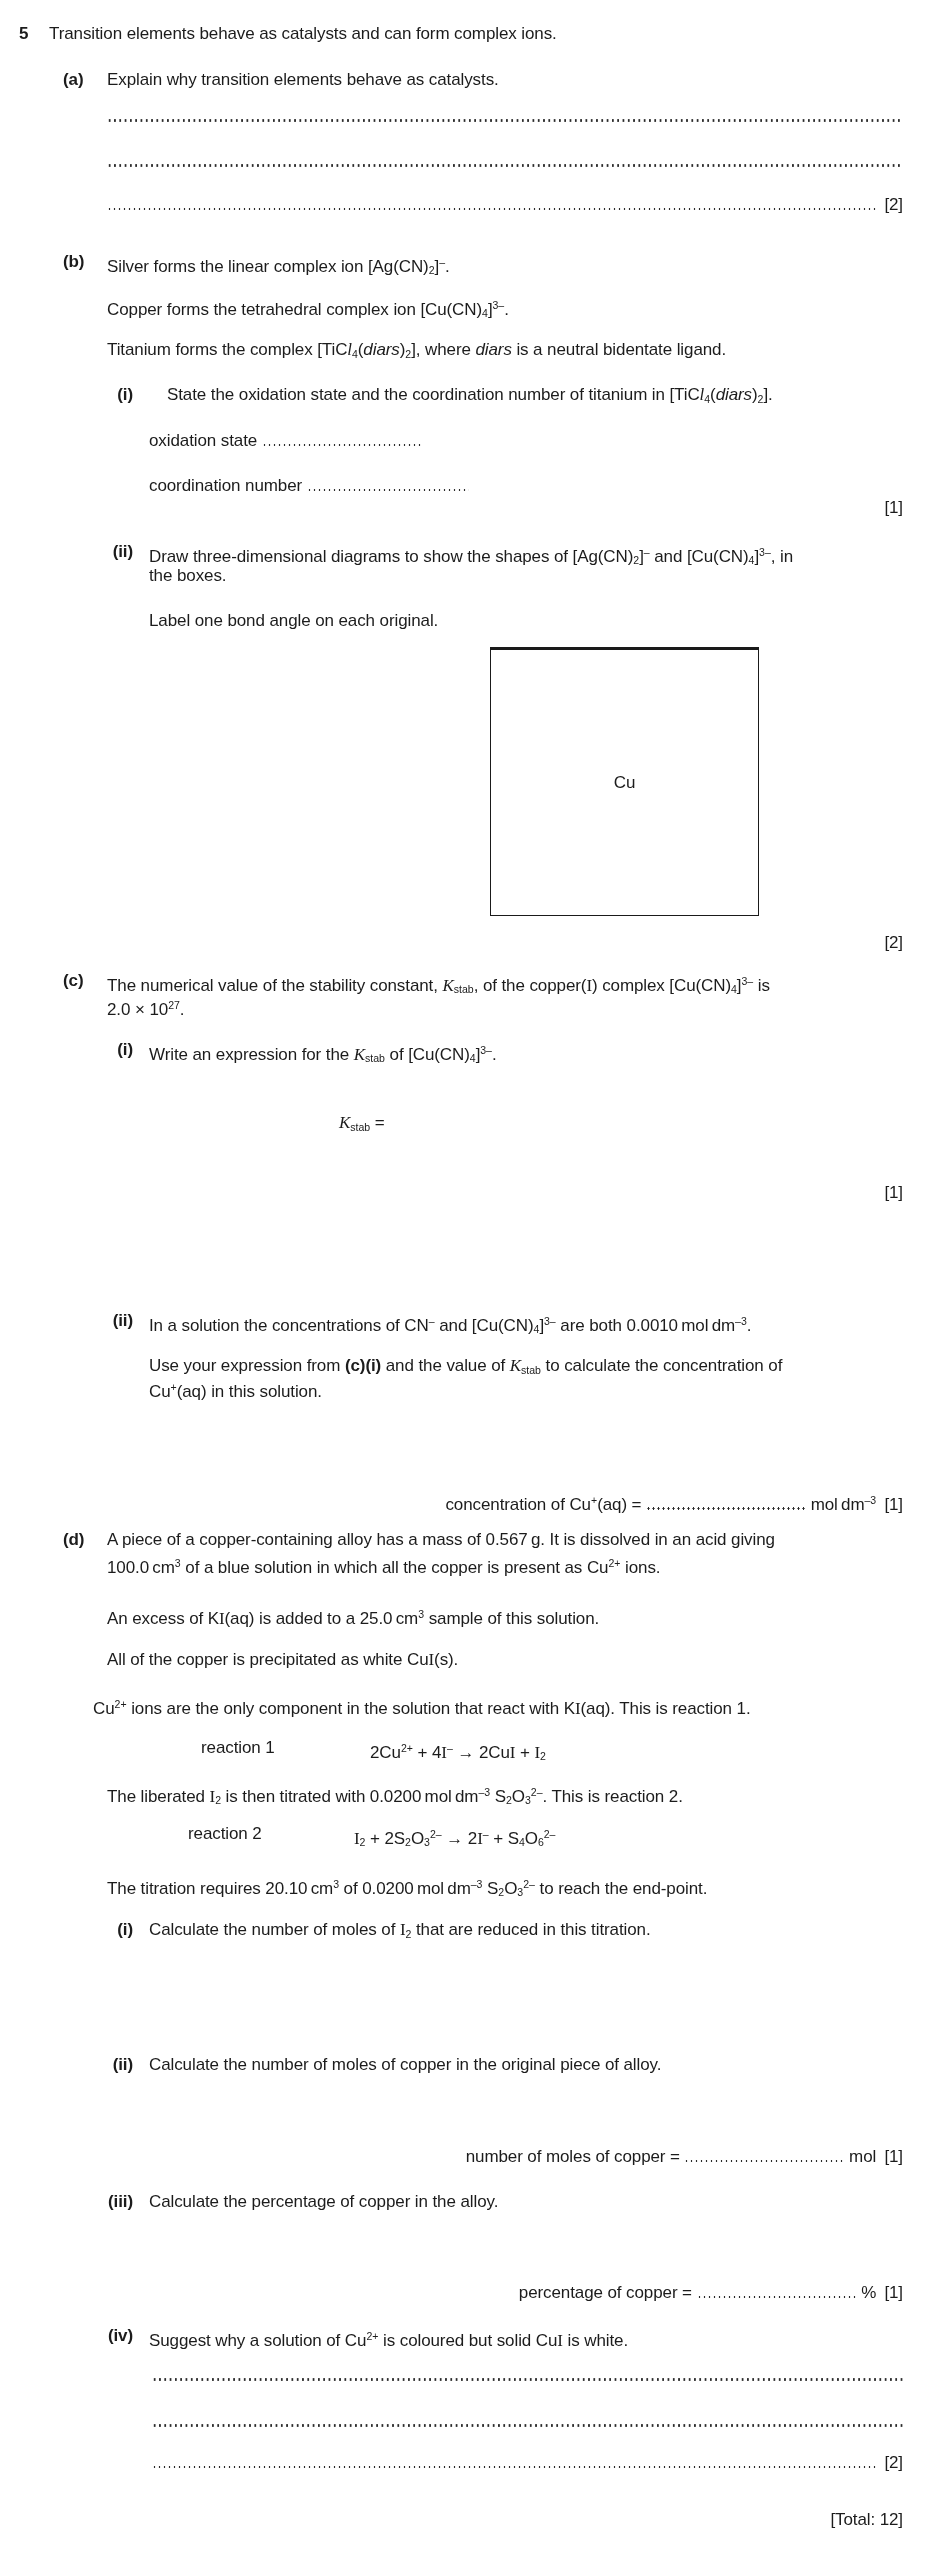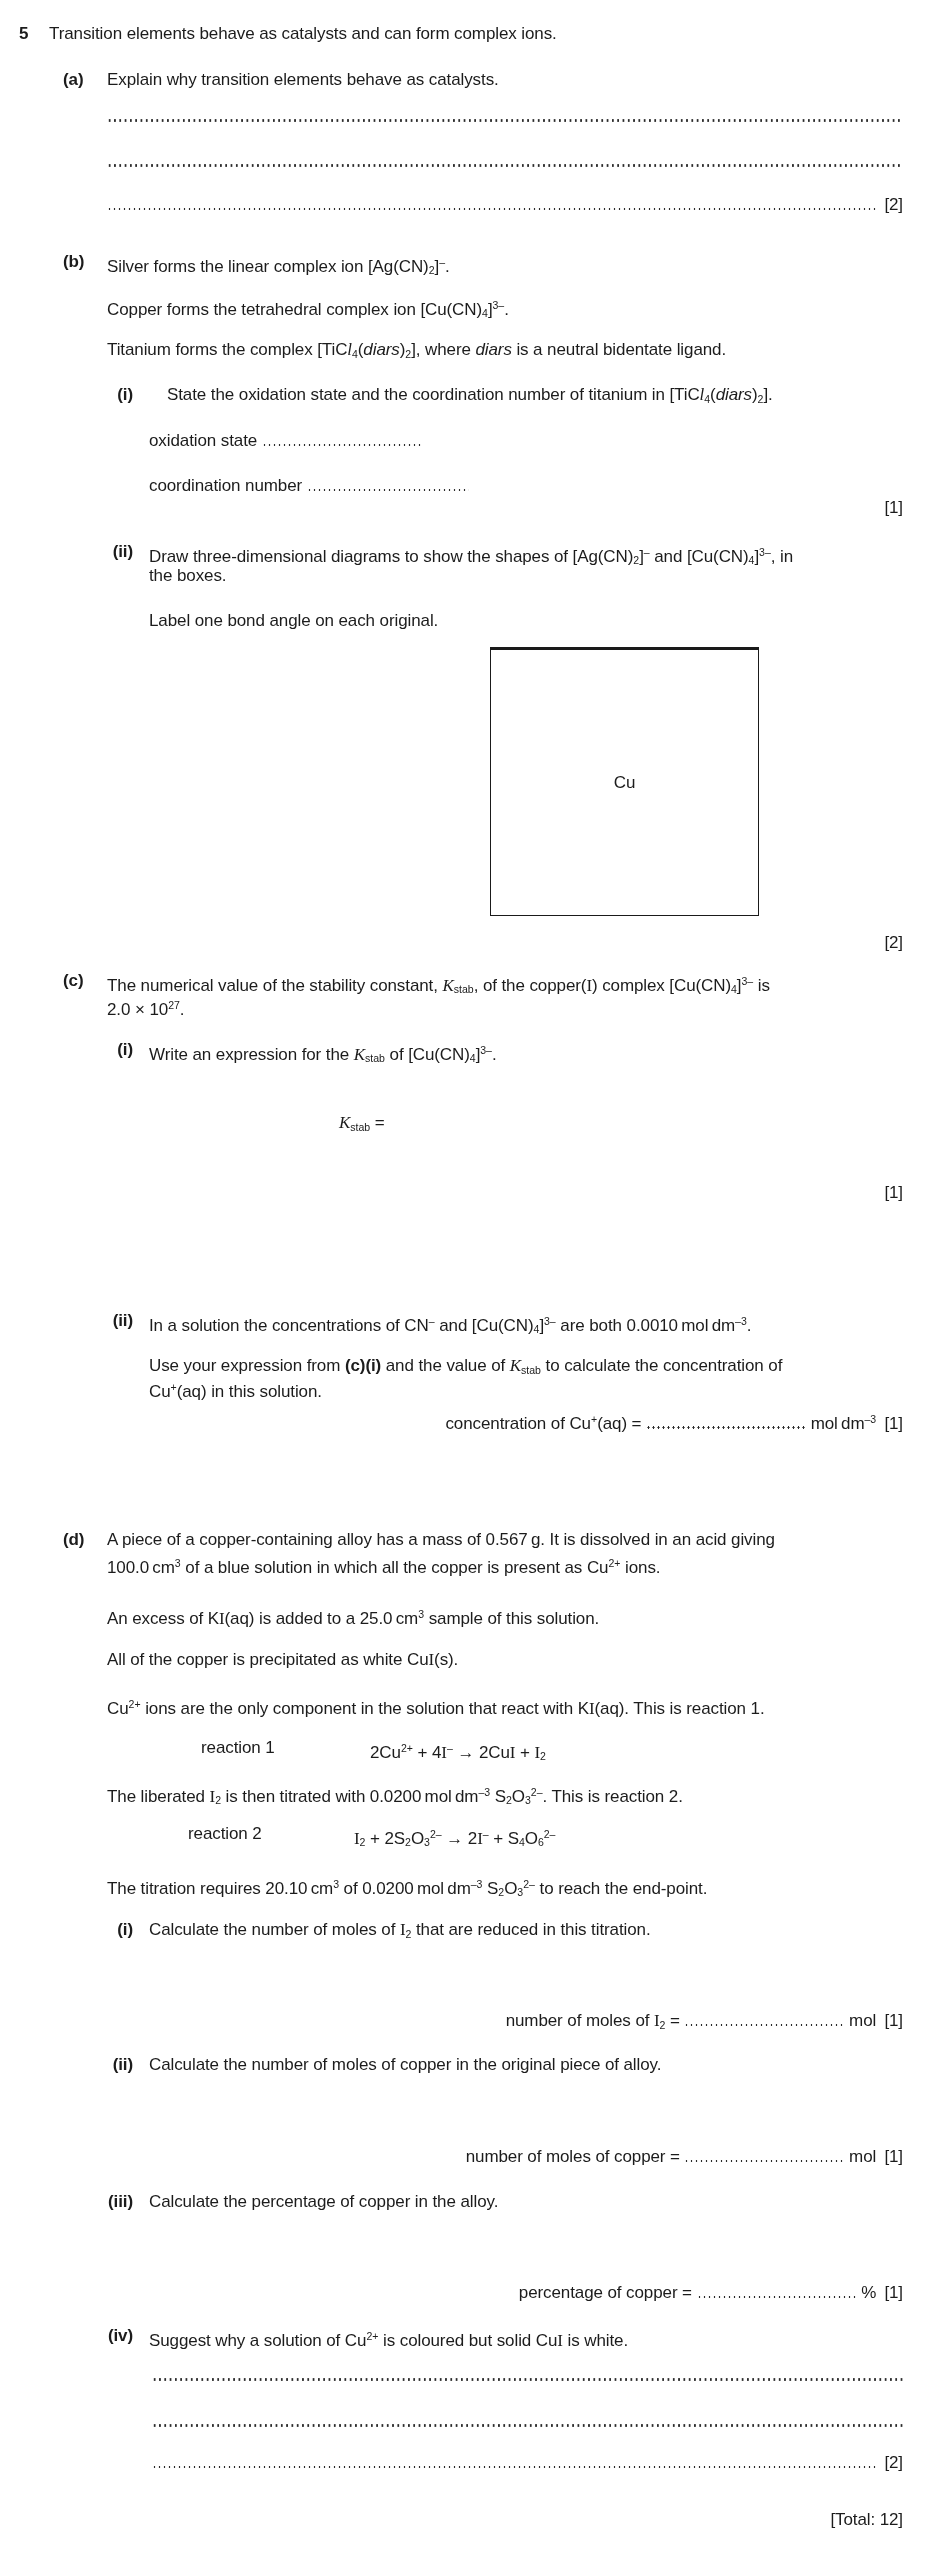--- a/index.html
+++ b/index.html
@@ -137,61 +137,58 @@
   <div class="row" style="top:1309px">
     <span class="roman">(ii)</span>
     <span class="t" style="left:149px">In a solution the concentrations of CN<span class="seg-sup">–</span> and [Cu(CN)<span class="seg-sub">4</span>]<span class="seg-sup">3–</span> are both 0.0010 mol dm<span class="seg-sup">–3</span>.</span>
   </div>
   <div class="row" style="top:1354px">
     <span class="t" style="left:149px">Use your expression from <span class="seg-b">(c)(i)</span> and the value of <span class="seg-si">K</span><span class="seg-sub">stab</span> to calculate the concentration of</span>
   </div>
   <div class="row" style="top:1375px">
     <span class="t" style="left:149px">Cu<span class="seg-sup">+</span>(aq) in this solution.</span>
   </div>
-  <div class="row right" style="top:1407px">
+  <div class="row right" style="top:1488px">
     <span>concentration of Cu<span class="seg-sup">+</span>(aq) = </span><span class="dotfill" style="width:160px"></span><span> mol dm<span class="seg-sup">–3</span></span><span class="marks">[1]</span>
   </div>
 
   <div class="row" style="top:1528px">
     <span class="letter">(d)</span>
     <span class="t" style="left:107px">A piece of a copper-containing alloy has a mass of 0.567 g. It is dissolved in an acid giving</span>
   </div>
   <div class="row" style="top:1551px">
     <span class="t" style="left:107px">100.0 cm<span class="seg-sup">3</span> of a blue solution in which all the copper is present as Cu<span class="seg-sup">2+</span> ions.</span>
   </div>
   <div class="row" style="top:1602px">
     <span class="t" style="left:107px">An excess of K<span class="seg-sr">I</span>(aq) is added to a 25.0 cm<span class="seg-sup">3</span> sample of this solution.</span>
   </div>
   <div class="row" style="top:1648px">
     <span class="t" style="left:107px">All of the copper is precipitated as white Cu<span class="seg-sr">I</span>(s).</span>
   </div>
   <div class="row" style="top:1692px">
-    <span class="t" style="left:107px">Cu<span class="seg-sup">2+</span> ions are the only component in the solution that react with K<span class="seg-sr">I</span>(aq). This is reaction 1.</span>
+    <span class="t" style="left:93px">Cu<span class="seg-sup">2+</span> ions are the only component in the solution that react with K<span class="seg-sr">I</span>(aq). This is reaction 1.</span>
   </div>
   <div class="row" style="top:1736px">
     <span class="t" style="left:201px">reaction 1</span>
     <span class="t" style="left:370px">2Cu<span class="seg-sup">2+</span> + 4<span class="seg-sr">I</span><span class="seg-sup">–</span> → 2Cu<span class="seg-sr">I</span> + <span class="seg-sr">I</span><span class="seg-sub">2</span></span>
   </div>
   <div class="row" style="top:1780px">
     <span class="t" style="left:107px">The liberated <span class="seg-sr">I</span><span class="seg-sub">2</span> is then titrated with 0.0200 mol dm<span class="seg-sup">–3</span> S<span class="seg-sub">2</span>O<span class="seg-sub">3</span><span class="seg-sup">2–</span>. This is reaction 2.</span>
   </div>
   <div class="row" style="top:1822px">
     <span class="t" style="left:188px">reaction 2</span>
     <span class="t" style="left:354px"><span class="seg-sr">I</span><span class="seg-sub">2</span> + 2S<span class="seg-sub">2</span>O<span class="seg-sub">3</span><span class="seg-sup">2–</span> → 2<span class="seg-sr">I</span><span class="seg-sup">–</span> + S<span class="seg-sub">4</span>O<span class="seg-sub">6</span><span class="seg-sup">2–</span></span>
   </div>
   <div class="row" style="top:1872px">
     <span class="t" style="left:107px">The titration requires 20.10 cm<span class="seg-sup">3</span> of 0.0200 mol dm<span class="seg-sup">–3</span> S<span class="seg-sub">2</span>O<span class="seg-sub">3</span><span class="seg-sup">2–</span> to reach the end-point.</span>
   </div>
 
   <div class="row" style="top:1918px">
     <span class="roman">(i)</span>
     <span class="t" style="left:149px">Calculate the number of moles of <span class="seg-sr">I</span><span class="seg-sub">2</span> that are reduced in this titration.</span>
-  </div>
-  <div class="row right" style="top:2009px">
-    <span>number of moles of <span class="seg-sr">I</span><span class="seg-sub">2</span> = </span><span class="dotfill" style="width:160px"></span><span> mol</span><span class="marks">[1]</span>
   </div>
 
   <div class="row" style="top:2053px">
     <span class="roman">(ii)</span>
     <span class="t" style="left:149px">Calculate the number of moles of copper in the original piece of alloy.</span>
   </div>
   <div class="row right" style="top:2145px">
     <span>number of moles of copper = </span><span class="dotfill" style="width:160px"></span><span> mol</span><span class="marks">[1]</span>
   </div>
 

